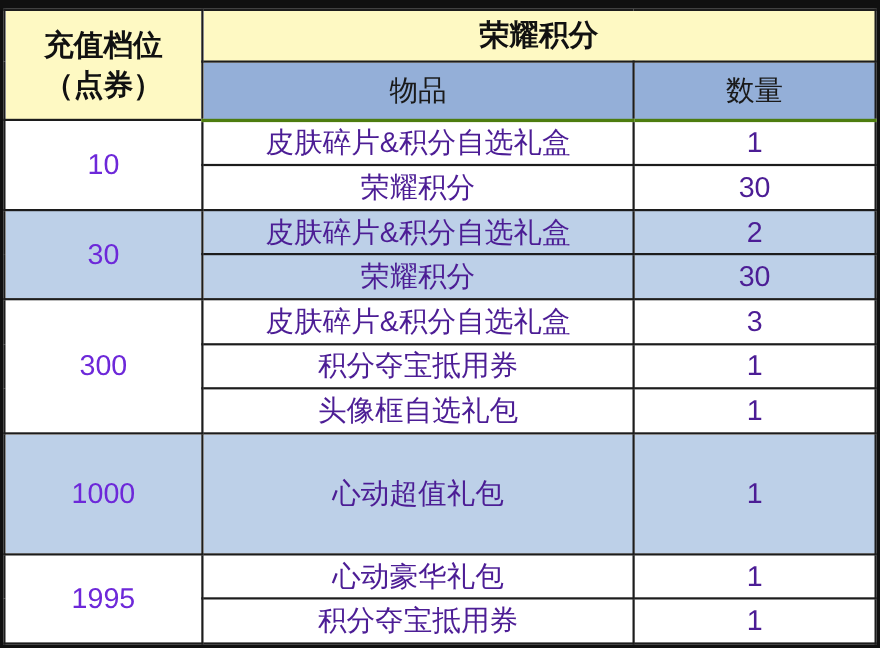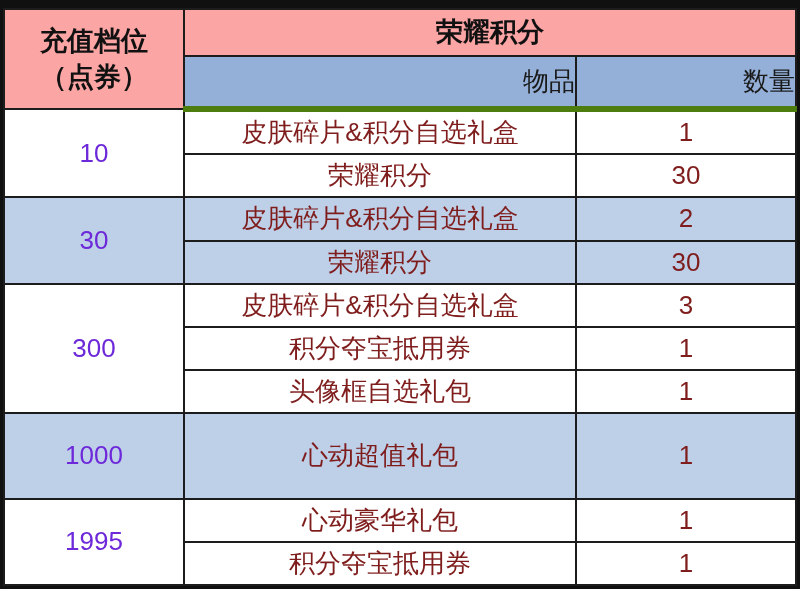--- a/index.html
+++ b/index.html
@@ -34,45 +34,44 @@
 
   th, td {
     border: 2px solid #1c1c1c;
     text-align: center;
     vertical-align: middle;
     padding: 0;
     overflow: hidden;
   }
   tr.h1 { height: 47px; }
   tr.h2 { height: 53px; }
-  tr.tall { height: 86px; }
+  tr.tall { height: 110px; }
 
   th.hdr {
-    background: #fca5a5;
+    background: #fef9c3;
     color: #111111;
     font-weight: bold;
     font-size: 27px;
     line-height: 1.35;
   }
   th.subhdr {
     background: #94AFD8;
     color: #1a1a1a;
     font-weight: 400;
     font-size: 26px;
-    border-bottom: 6px solid #4d7c0f;
-    text-align: right;
+    border-bottom: 3px solid #4d7c0f;
   }
   td.tier {
     font-size: 26px;
     color: #6d28d9;
     background: #ffffff;
   }
   td.item, td.qty {
     font-size: 26px;
-    color: #7f1d1d;
+    color: #4c1d95;
     background: #ffffff;
   }
   tr.alt td, td.alt {
     background: #BDD0E8;
   }
 </style>
 </head>
 <body>
 
 <div class="frame">

